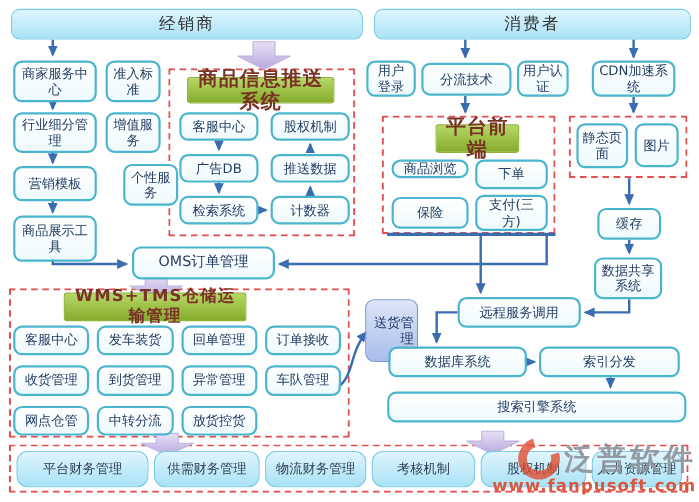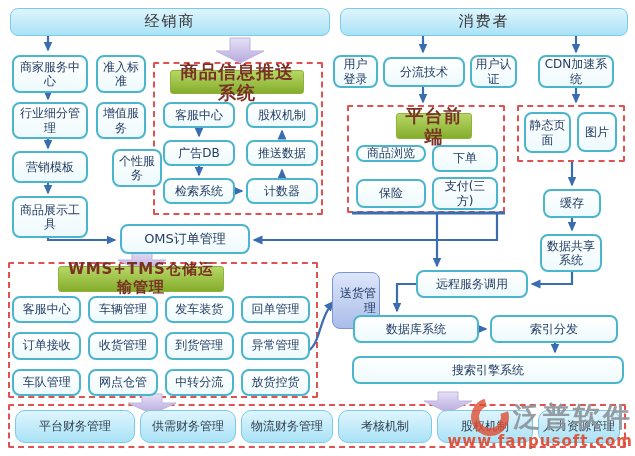--- a/index.html
+++ b/index.html
@@ -122,21 +122,20 @@
   <div class="n teal" style="left:577px;top:112px;width:40px;height:40px;">图片</div>
 
   <div class="n teal" style="left:543px;top:189px;width:58px;height:29px;">缓存</div>
   <div class="n teal" style="left:540px;top:234px;width:62px;height:38px;">数据共享系统</div>
 
   <div class="n teal" style="left:120px;top:224px;width:130px;height:30px;font-size:13px;">OMS订单管理</div>
 
   <div class="n gtitle" style="left:58px;top:266px;width:166px;height:26px;font-size:15px;">WMS+TMS仓储运输管理</div>
   <div id="wmsgrid">
     <div class="wbox">客服中心</div>
-    <div class="wbox">车辆管理</div>
     <div class="wbox">发车装货</div>
     <div class="wbox">回单管理</div>
     <div class="wbox">订单接收</div>
     <div class="wbox">收货管理</div>
     <div class="wbox">到货管理</div>
     <div class="wbox">异常管理</div>
     <div class="wbox">车队管理</div>
     <div class="wbox">网点仓管</div>
     <div class="wbox">中转分流</div>
     <div class="wbox">放货控货</div>

